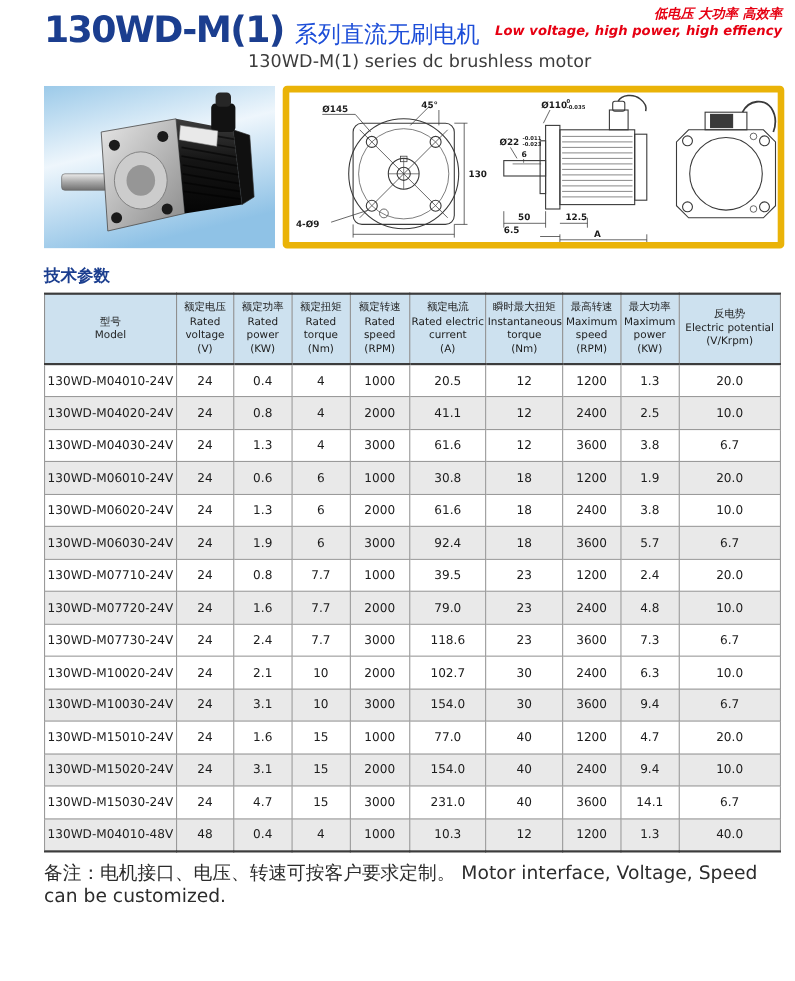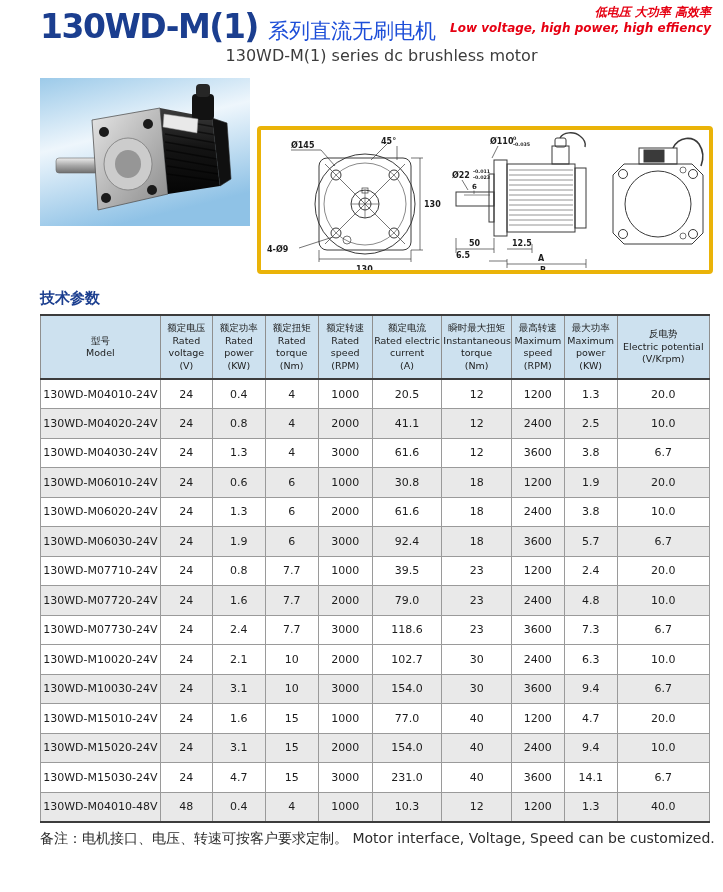--- a/index.html
+++ b/index.html
@@ -15,34 +15,34 @@
   .title-line { display:flex; align-items:baseline; gap:10px; }
   .title-model { font-size:33px; font-weight:800; color:#1b3e8f; letter-spacing:-1.5px; line-height:1.05; }
   .title-series { font-size:21px; font-weight:400; color:#1d4ed8; }
   .subtitle { font-size:16px; color:#3c3c3c; margin-top:1px;text-align:center; }
   .tagline { position:absolute; top:5px; right:12px; text-align:right;
     color:#e60012; font-style:italic; font-weight:700; font-size:12px; line-height:1.3; }
 
   
   .media-row { display:flex; gap:7px; margin:13px 0 0 40px; }
   .photo-box { width:210px; height:148px; overflow:hidden; }
-  .drawing-box { width:456px; height:148px; border:4px solid #eab308; border-radius:4px; background:#fff; overflow:hidden;margin-top:48px; }
+  .drawing-box { width:456px; height:148px; border:6px solid #eab308; border-radius:4px; background:#fff; overflow:hidden; }
   .drawing-box svg text { font-family:"DejaVu Sans","Liberation Sans",sans-serif; font-weight:700; fill:#1c1c1c; }
 
   
   .section-title { margin:15px 0 6px 40px; font-size:15px; font-weight:700; color:#1b3e8f; }
   .spec-table { width:670px; margin-left:40px; border-collapse:collapse; table-layout:fixed;
     border-top:2px solid #3c3c3c; border-bottom:2px solid #3c3c3c; }
   .spec-table th { background:#cde1ef; font-size:9.5px; font-weight:400; line-height:1.32;
     white-space:pre-line; padding:6px 1px; border:1px solid #8f8f8f; border-bottom:2px solid #3c3c3c; color:#1c1c1c; text-align:center; }
   .spec-table td { font-size:11px; text-align:center; padding:0 2px; height:29.5px;
     border:1px solid #9a9a9a; color:#1c1c1c; background:#fff; }
   .spec-table tr.alt td { background:#e9e9e9; }
 
-  .footnote { margin:7px 0 0 40px; font-size:14px; color:#2c2c2c; }
+  .footnote { margin:7px 0 0 40px; font-size:17px; color:#2c2c2c; }
 </style>
 </head>
 <body>
 
 <div class="page">
 
   <div class="header">
     <div class="title-line">
       <span class="title-model">130WD-M(1)</span>
       <span class="title-series">系列直流无刷电机</span>

